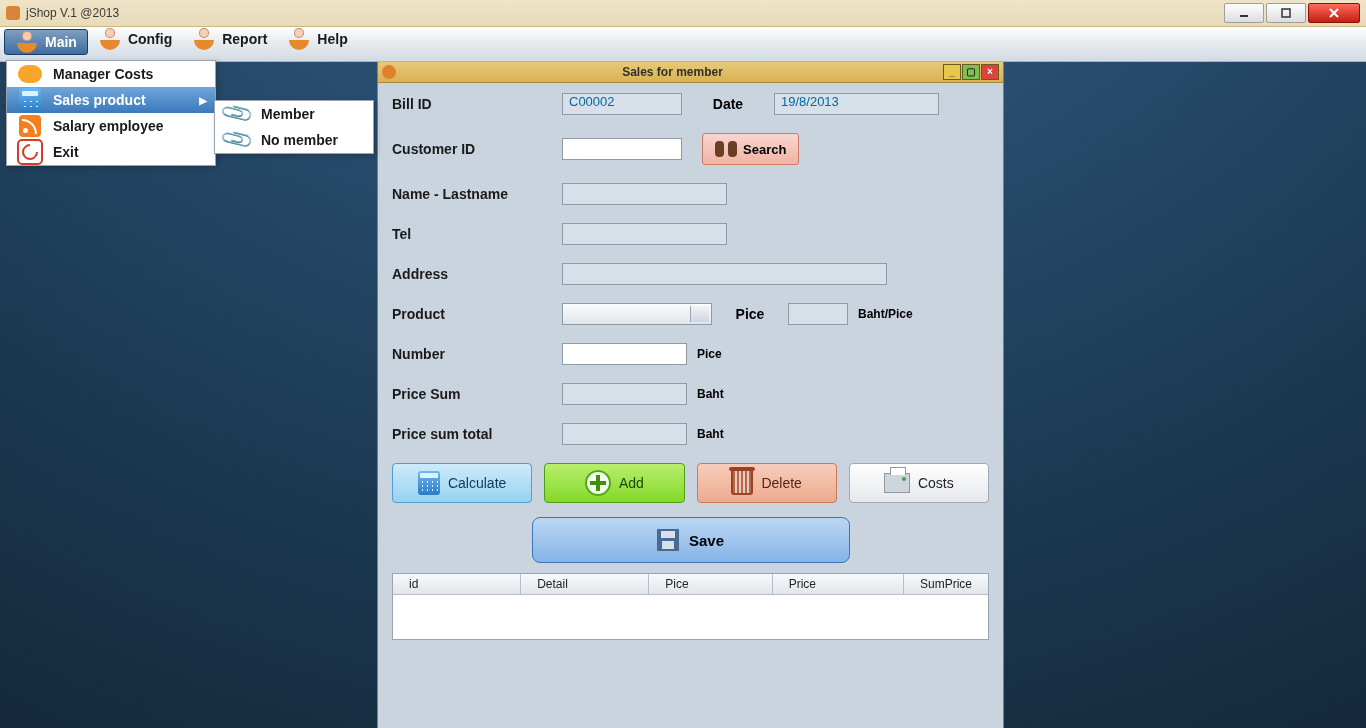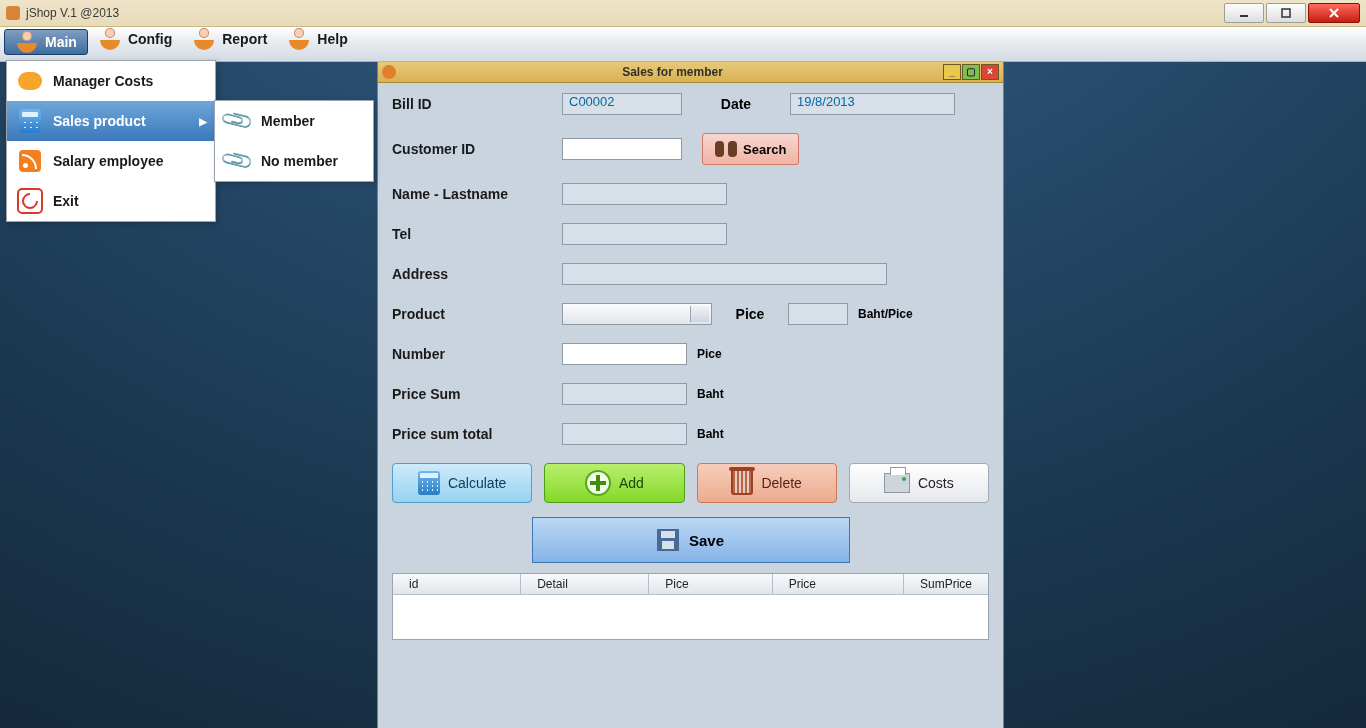--- a/index.html
+++ b/index.html
@@ -20,21 +20,21 @@
   
   .person-icon{position:relative}
   .person-icon::before{content:"";position:absolute;left:2px;bottom:1px;width:20px;height:10px;background:#e78a2c;border-radius:0 0 12px 12px}
   .person-icon::after{content:"";position:absolute;left:7px;top:1px;width:10px;height:10px;background:#f8cfb6;border-radius:50%;box-shadow:0 0 0 1px #c98f6a inset}
   
   .client{position:absolute;left:0;right:0;top:60px;bottom:0;background:radial-gradient(ellipse 1400px 1200px at 50% -400px,#3b658b 0%,#2c5276 35%,#1b3850 75%,#142a3c 100%)}
   
   .dropdown{position:absolute;background:#fff;border:1px solid #9aa3af;box-shadow:2px 2px 6px rgba(0,0,0,.2);z-index:60}
   .dd-main{left:6px;top:60px;width:208px}
   .dd-sub{left:214px;top:100px;width:158px}
-  .dd-item{display:flex;align-items:center;gap:10px;padding:7px 10px;font-weight:bold;font-size:14px;color:#1a1a1a;cursor:pointer;position:relative}
+  .dd-item{display:flex;align-items:center;gap:10px;padding:0 10px;font-weight:bold;font-size:14px;color:#1a1a1a;cursor:pointer;position:relative}
   .dd-item.hi{background:linear-gradient(#6fa6da,#3b79bb);color:#fff}
   .dd-item .dd-icon{width:26px;height:26px;display:flex;align-items:center;justify-content:center;flex-shrink:0}
   .dd-item .chev{position:absolute;right:8px;top:50%;transform:translateY(-50%);font-size:10px;color:#333}
   .dd-item.hi .chev{color:#fff}
   
   .ic-bubble{width:24px;height:18px;background:#f7a52b;border-radius:10px;position:relative}
   .ic-bubble::after{content:"";position:absolute;left:5px;bottom:-5px;border:5px solid transparent;border-top-color:#f7a52b}
   .ic-calc{width:22px;height:24px;background:linear-gradient(#6fb7f0,#2a7cc6);border-radius:4px;position:relative}
   .ic-calc::before{content:"";position:absolute;left:3px;top:3px;right:3px;height:5px;background:#dff1ff;border-radius:1px}
   .ic-calc::after{content:"";position:absolute;left:3px;top:11px;right:3px;bottom:3px;background-image:radial-gradient(#dff1ff 1.3px,transparent 1.3px);background-size:6px 5px}
@@ -63,21 +63,21 @@
   .sel{width:150px;background:linear-gradient(#fbfcfd,#e0e5eb);position:relative}
   .sel::after{content:"";position:absolute;right:2px;top:2px;bottom:2px;width:18px;background:linear-gradient(#f1f3f6,#cfd6de);border-left:1px solid #9aa6b3}
   .sel .tri{position:absolute;right:8px;top:8px;border:4px solid transparent;border-top-color:#44525f}
   
   .btnrow{display:flex;gap:12px;margin-top:14px}
   .bbtn{flex:1;height:38px;border-radius:4px;display:flex;align-items:center;justify-content:center;gap:8px;font-weight:normal;font-size:14px;border:1px solid;cursor:pointer}
   .b-calc{background:linear-gradient(#cdeafa,#98d2f2);border-color:#4d9ed3;color:#0d3a5a}
   .b-add{background:linear-gradient(#b8ef6d,#85d82a);border-color:#4da015;color:#1b4905}
   .b-del{background:linear-gradient(#f7cdbb,#edab8f);border-color:#cc7a56;color:#5a2312}
   .b-print{background:linear-gradient(#fefefe,#e5e8ec);border-color:#a1aab6;color:#232323}
-  .b-save{width:316px;height:44px;margin:14px auto 10px;background:linear-gradient(#bcd7f4,#84b4e7);border:1px solid #3f74b5;border-radius:0;display:flex;align-items:center;justify-content:center;gap:10px;font-weight:bold;font-size:15px;cursor:pointer}
+  .b-save{width:316px;height:44px;margin:14px auto 10px;background:linear-gradient(#bcd7f4,#84b4e7);border:1px solid #3f74b5;border-radius:8px;display:flex;align-items:center;justify-content:center;gap:10px;font-weight:bold;font-size:15px;cursor:pointer}
   .b-search{height:30px;padding:0 12px;background:linear-gradient(#f8d6cf,#f0b4a5);border:1px solid #cf7a66;border-radius:3px;display:flex;align-items:center;gap:6px;font-weight:bold;cursor:pointer;margin-left:20px}
   
   .g-calc{width:22px;height:24px;background:linear-gradient(#6fb7f0,#2a7cc6);border-radius:3px;position:relative}
   .g-calc::before{content:"";position:absolute;left:2px;top:2px;right:2px;height:5px;background:#dff1ff}
   .g-calc::after{content:"";position:absolute;left:2px;top:9px;right:2px;bottom:2px;background-image:radial-gradient(#dff1ff 1.1px,transparent 1.1px);background-size:5px 4px}
   .g-plus{width:22px;height:22px;border-radius:50%;background:radial-gradient(#fff,#e9f7d6);border:2px solid #57a818;position:relative}
   .g-plus::before,.g-plus::after{content:"";position:absolute;background:#3f8f0a}
   .g-plus::before{left:9px;top:3px;width:4px;height:16px}
   .g-plus::after{top:9px;left:3px;height:4px;width:16px}
   .g-trash{width:18px;height:22px;border:2px solid #9a4223;border-top:0;border-radius:0 0 3px 3px;position:relative;background:repeating-linear-gradient(90deg,#b9654a 0 2px,#e9ccc0 2px 4px)}
@@ -195,21 +195,21 @@
         <span class="y">_</span>
         <span class="g">▢</span>
         <span class="r">×</span>
       </div>
     </div>
     <div class="mdi-body">
 
       <div class="frow">
         <div class="flabel">Bill ID</div>
         <div class="txt-ro w110">C00002</div>
-        <div class="flabel2" style="width:108px">Date</div>
+        <div class="flabel2" style="width:92px">Date</div>
         <div class="txt-ro w160">19/8/2013</div>
       </div>
 
       <div class="frow">
         <div class="flabel">Customer ID</div>
         <input class="txt w110" value="" style="">
         <div class="b-search">
           <div class="g-bino"></div>
           <span>Search</span>
         </div>

